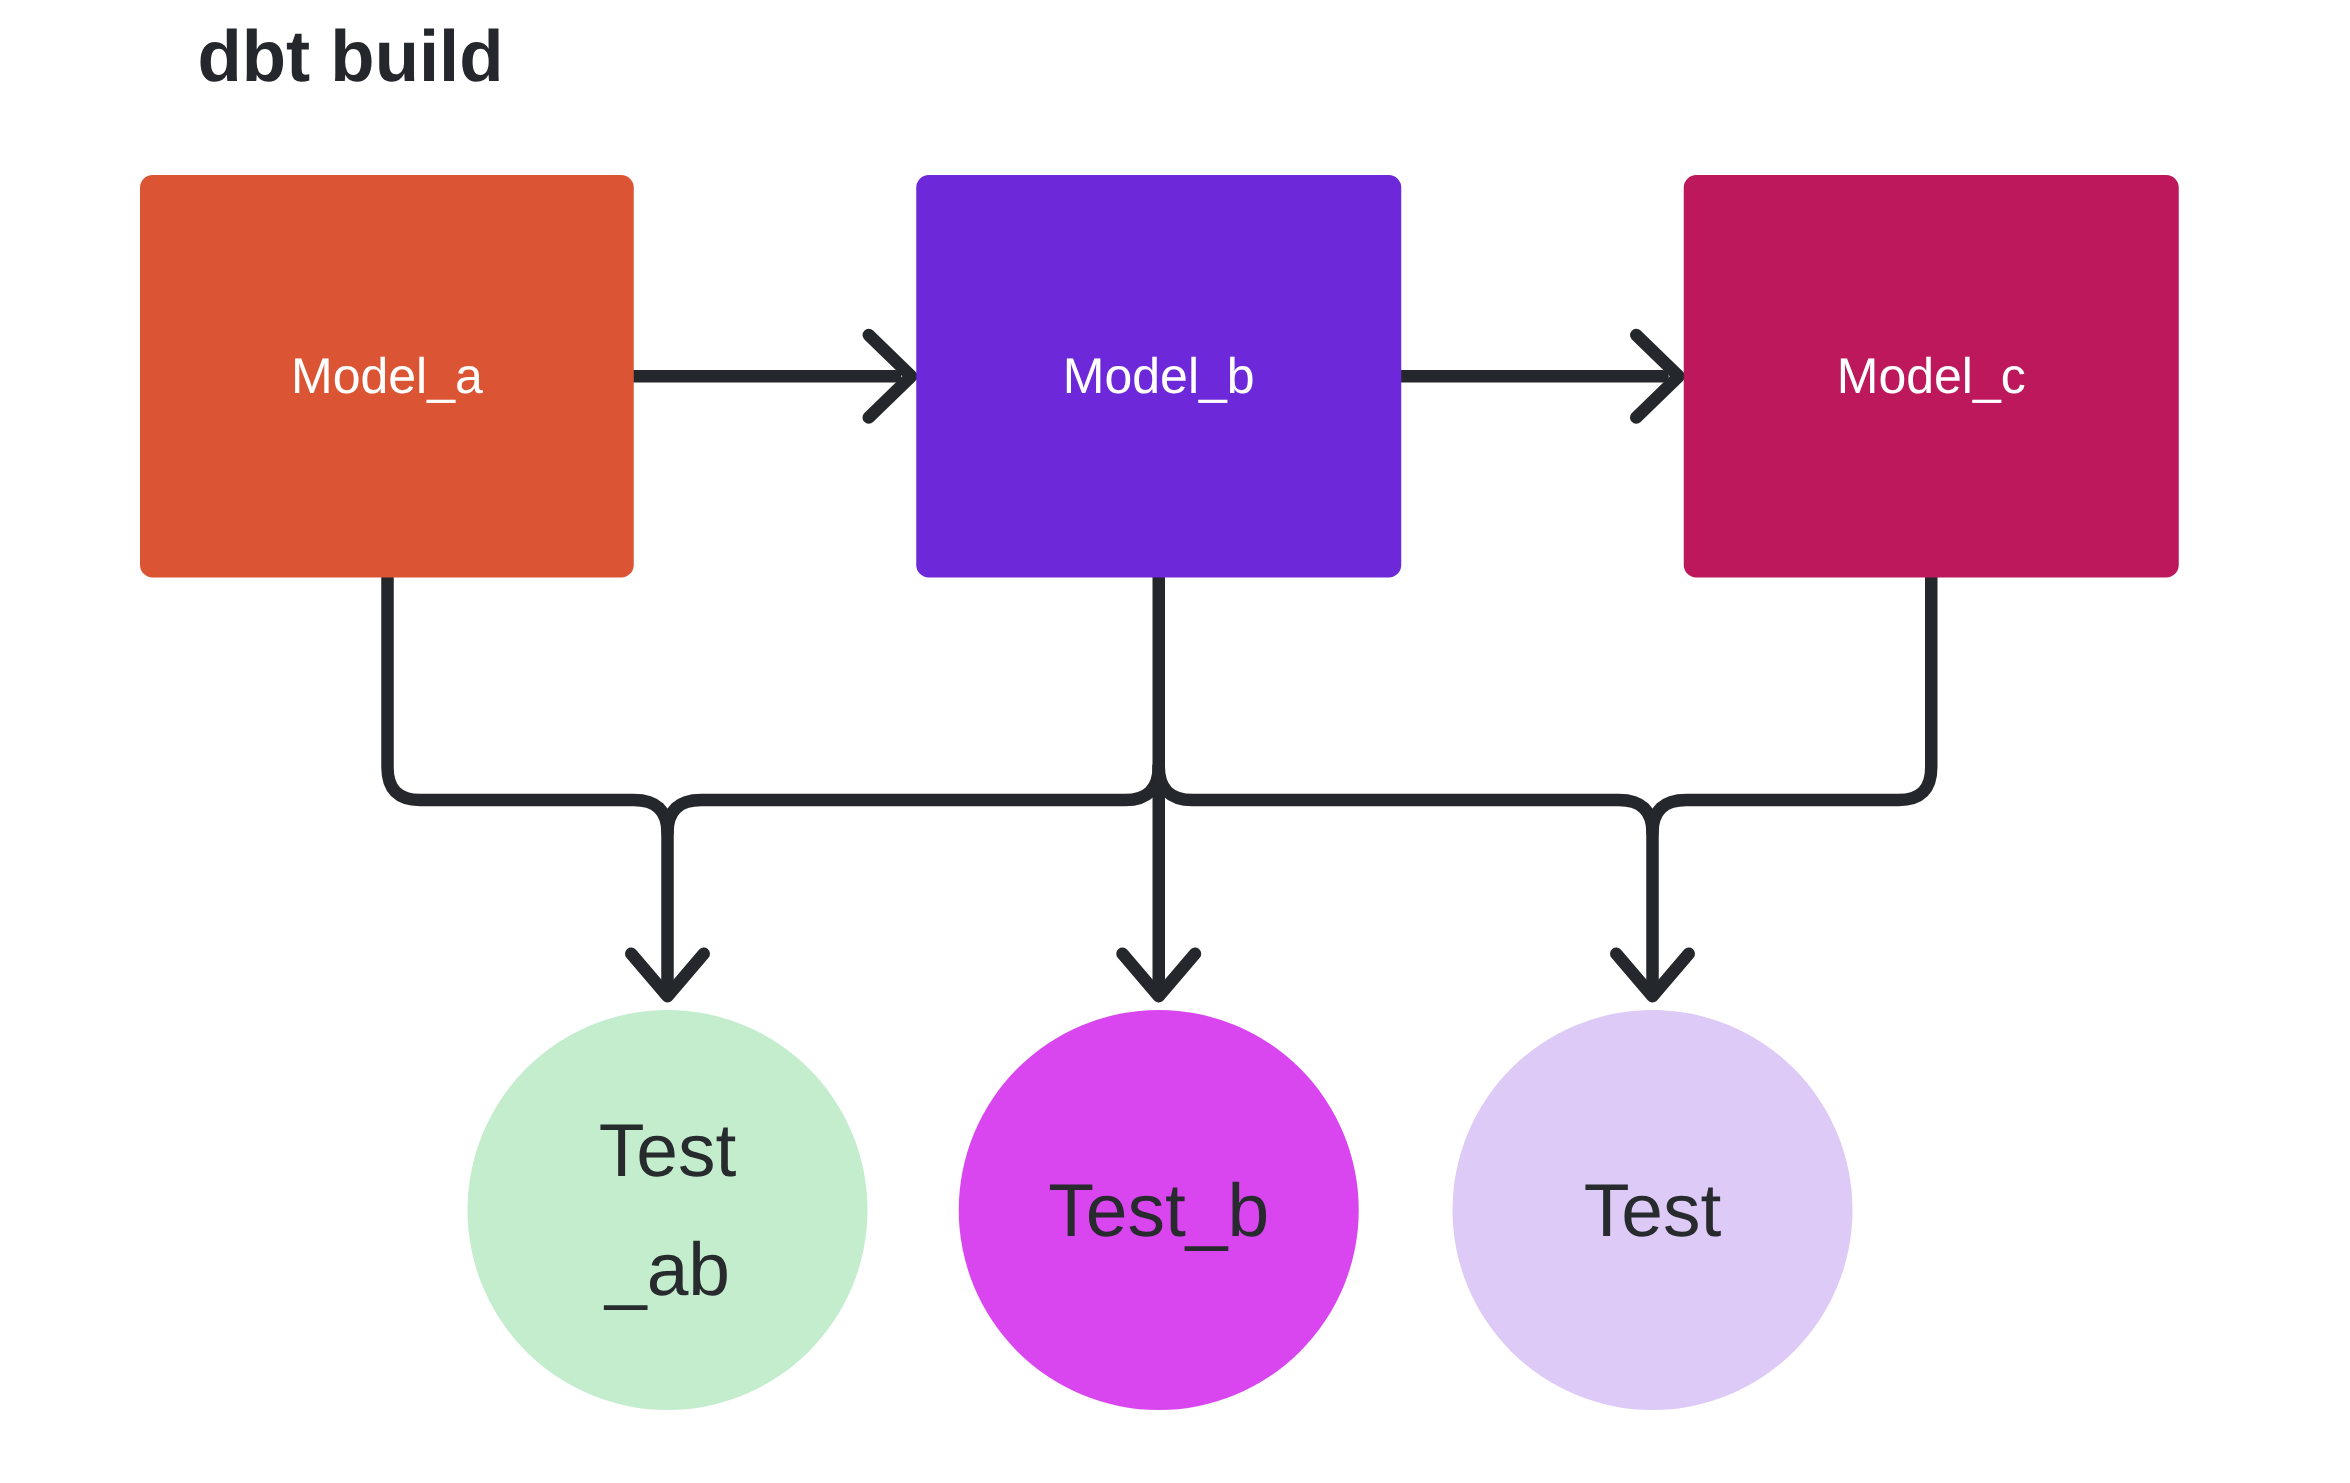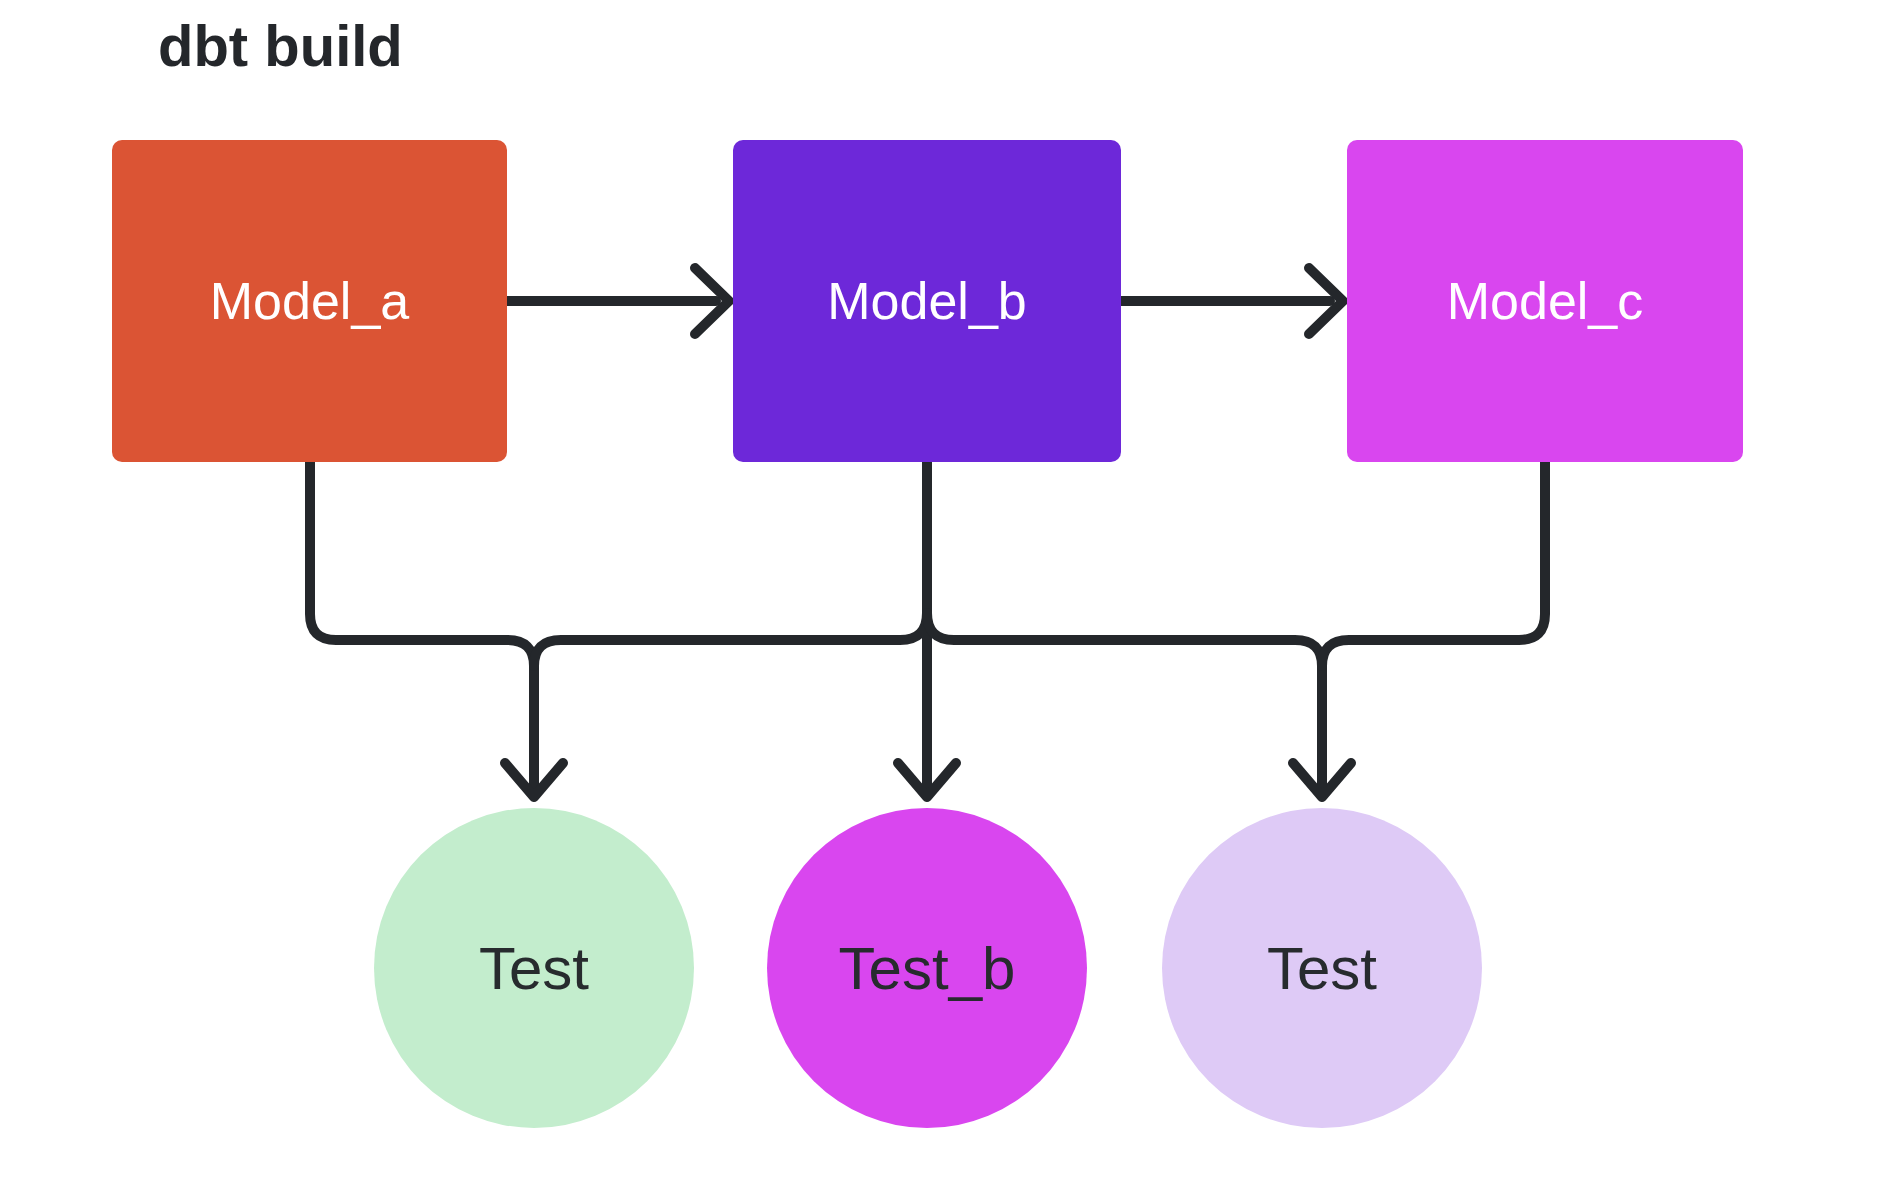--- a/index.html
+++ b/index.html
@@ -41,27 +41,27 @@
   }
   .model {
     position: absolute;
     top: 140px;
     height: 322px;
     border-radius: 10px;
     display: flex;
     align-items: center;
     justify-content: center;
     color: #ffffff;
-    font-size: 52px;
+    font-size: 40px;
     font-weight: 500;
     white-space: nowrap;
   }
   #model-a { left: 112px;  width: 395px; background: #db5434; }
   #model-b { left: 733px;  width: 388px; background: #6d28d9; }
-  #model-c { left: 1347px; width: 396px; background: #d946ef; justify-content: center; }
+  #model-c { left: 1347px; width: 396px; background: #be185d; justify-content: center; }
   .test {
     position: absolute;
     top: 808px;
     width: 320px;
     height: 320px;
     border-radius: 50%;
     display: flex;
     flex-direction: column;
     align-items: center;
     justify-content: center;
@@ -111,20 +111,21 @@
   </div>
   <div class="model" id="model-b">
     <span>Model_b</span>
   </div>
   <div class="model" id="model-c">
     <span>Model_c</span>
   </div>
 
   <div class="test" id="test-ab">
     <span>Test</span>
+    <span>_ab</span>
   </div>
   <div class="test" id="test-b">
     <span>Test_b</span>
 
   </div>
   <div class="test" id="test-bc">
     <span>Test</span>
   </div>
 
 </div>

